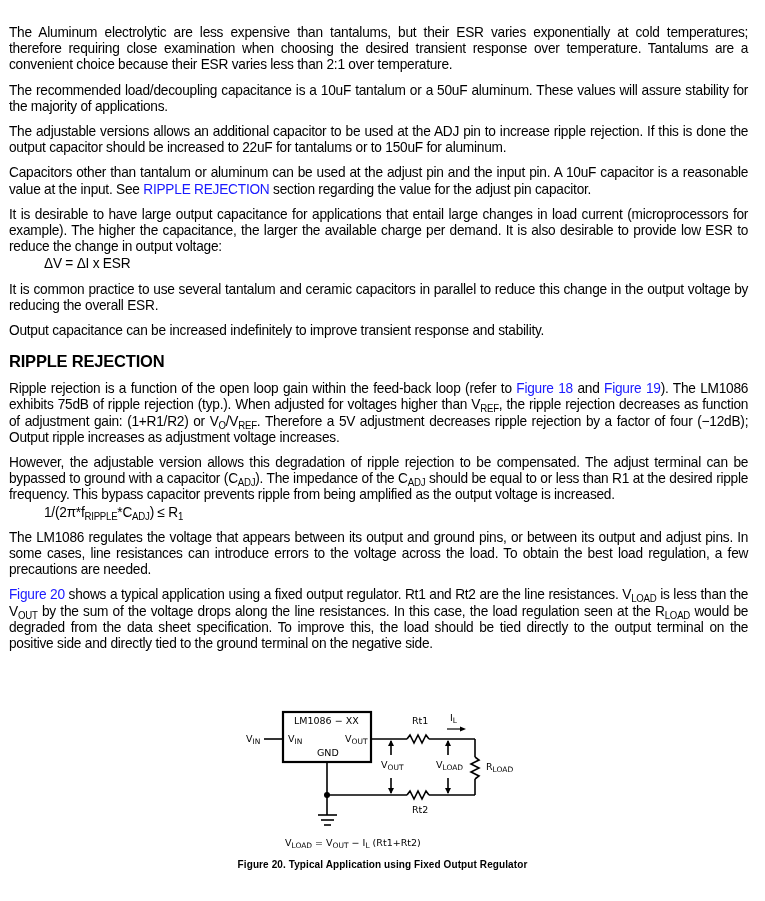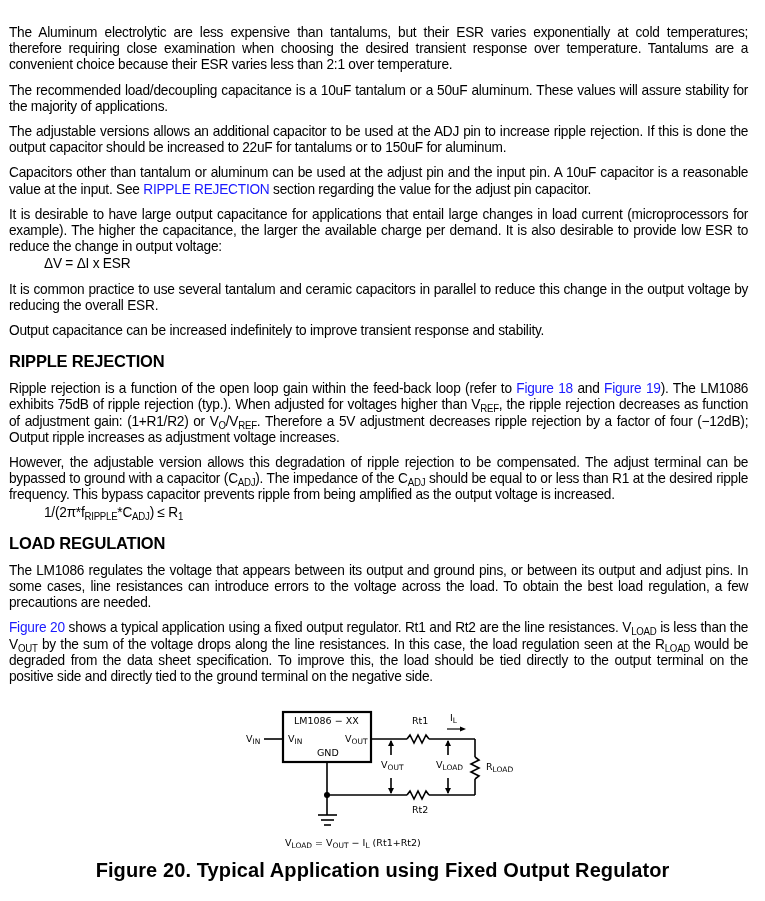--- a/index.html
+++ b/index.html
@@ -26,21 +26,21 @@
     margin: 14px 0 9px 0;
     font-size: 16.5px; font-weight: bold; letter-spacing: -0.2px;
     line-height: 19px;
   }
   .link { color: #1a1aff; cursor: pointer; }
   sub { font-size: 10px; vertical-align: -3px; line-height: 0; }
   .figure { position: absolute; left: 0; top: 700px; width: 675px; height: 200px; }
   .figure svg { position: absolute; left: 0; top: 0; }
   .fig-caption {
     position: absolute; left: 0; width: 765px; top: 159px; text-align: center;
-    font-size: 20px; font-weight: bold; letter-spacing: 0.1px;
+    font-size: 10px; font-weight: bold; letter-spacing: 0.1px;
   }
   .ckt-text { font-family: "DejaVu Sans", sans-serif; font-size: 9.5px; fill: #000; }
   .ckt-sub { font-size: 7.5px; }
 </style>
 </head>
 <body>
 
 <div class="page">
   <p>The Aluminum electrolytic are less expensive than tantalums, but their ESR varies exponentially at cold temperatures; therefore requiring close examination when choosing the desired transient response over temperature. Tantalums are a convenient choice because their ESR varies less than 2:1 over temperature.</p>
   <p>The recommended load/decoupling capacitance is a 10uF tantalum or a 50uF aluminum. These values will assure stability for the majority of applications.</p>
@@ -49,21 +49,20 @@
   <p>It is desirable to have large output capacitance for applications that entail large changes in load current (microprocessors for example). The higher the capacitance, the larger the available charge per demand. It is also desirable to provide low ESR to reduce the change in output voltage:</p>
   <p class="eq">ΔV = ΔI x ESR</p>
   <p>It is common practice to use several tantalum and ceramic capacitors in parallel to reduce this change in the output voltage by reducing the overall ESR.</p>
   <p>Output capacitance can be increased indefinitely to improve transient response and stability.</p>
 
   <h2>RIPPLE REJECTION</h2>
   <p><span>Ripple rejection is a function of the open loop gain within the feed-back loop (refer to </span><span class="link">Figure 18</span><span> and </span><span class="link">Figure 19</span><span>). The LM1086 exhibits 75dB of ripple rejection (typ.). When adjusted for voltages higher than V</span><sub>REF</sub><span>, the ripple rejection decreases as function of adjustment gain: (1+R1/R2) or V</span><sub>O</sub><span>/V</span><sub>REF</sub><span>. Therefore a 5V adjustment decreases ripple rejection by a factor of four (−12dB); Output ripple increases as adjustment voltage increases.</span></p>
   <p><span>However, the adjustable version allows this degradation of ripple rejection to be compensated. The adjust terminal can be bypassed to ground with a capacitor (C</span><sub>ADJ</sub><span>). The impedance of the C</span><sub>ADJ</sub><span> should be equal to or less than R1 at the desired ripple frequency. This bypass capacitor prevents ripple from being amplified as the output voltage is increased.</span></p>
   <p class="eq2"><span>1/(2π*f</span><sub>RIPPLE</sub><span>*C</span><sub>ADJ</sub><span>) ≤ R</span><sub>1</sub></p>
 
-  <h2>LOAD REGULATION</h2>
   <p>The LM1086 regulates the voltage that appears between its output and ground pins, or between its output and adjust pins. In some cases, line resistances can introduce errors to the voltage across the load. To obtain the best load regulation, a few precautions are needed.</p>
   <p><span class="link">Figure 20</span><span> shows a typical application using a fixed output regulator. Rt1 and Rt2 are the line resistances. V</span><sub>LOAD</sub><span> is less than the V</span><sub>OUT</sub><span> by the sum of the voltage drops along the line resistances. In this case, the load regulation seen at the R</span><sub>LOAD</sub><span> would be degraded from the data sheet specification. To improve this, the load should be tied directly to the output terminal on the positive side and directly tied to the ground terminal on the negative side.</span></p>
 </div>
 
 <div class="figure">
   <svg width="765" height="160" viewBox="0 700 765 160">
     <g stroke="#000" stroke-width="1.6" fill="none">
 
       <rect x="283" y="712" width="88" height="50" stroke-width="2.2"></rect>
 

